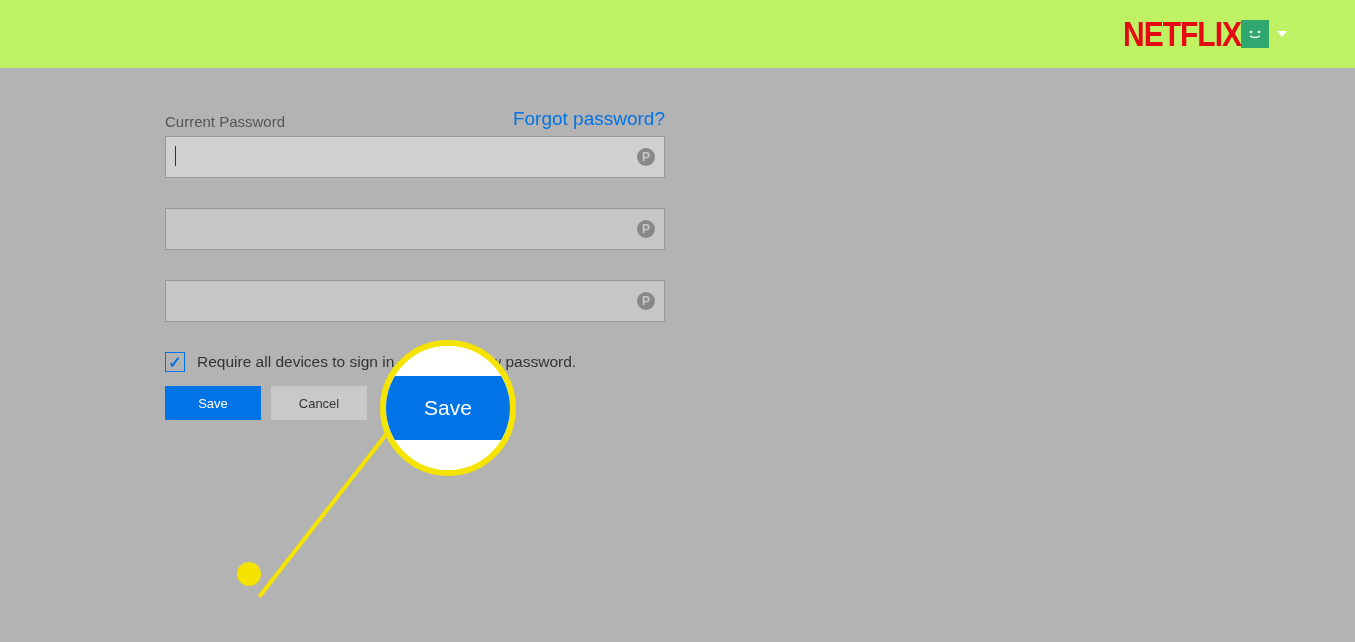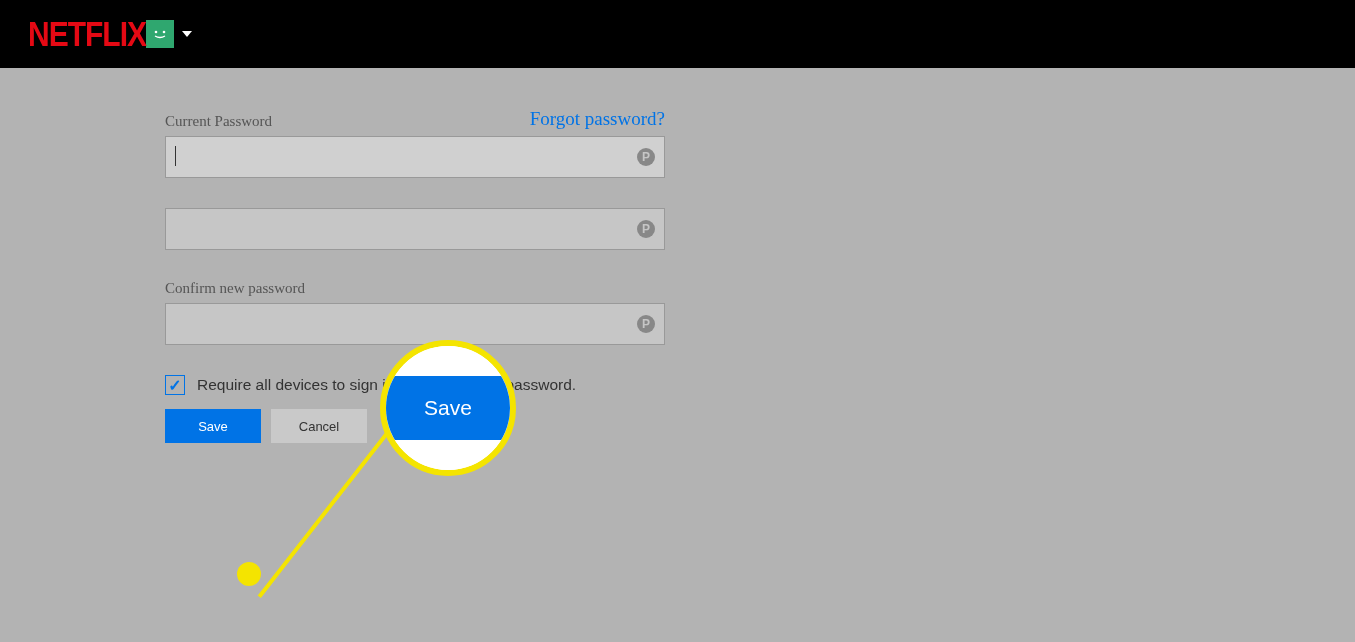--- a/index.html
+++ b/index.html
@@ -1,36 +1,36 @@
 <!DOCTYPE html>
 <html><head>
 <meta charset="utf-8">
 <style>
   * { box-sizing: border-box; margin: 0; padding: 0; }
   html, body { width: 1355px; height: 642px; font-family: Arial, Helvetica, sans-serif; }
   body { background: #b3b3b3; overflow: hidden; }
 
   .header {
-    background: #000000;
+    background: #bef264;
     height: 68px;
     display: flex;
     align-items: center;
-    justify-content: flex-start;
-    padding: 0 28px;
+    justify-content: flex-end;
+    padding: 0 68px;
   }
   .logo { color: #e50914; font-weight: 800; letter-spacing: -1px; font-size: 30px; transform: scaleY(1.15); }
   .profile-area { display: flex; align-items: center; gap: 8px; }
   .avatar { width: 28px; height: 28px; background: #2fa76f; display:flex; align-items:center; justify-content:center; }
   .caret { width:0; height:0; border-left:5px solid transparent; border-right:5px solid transparent; border-top:6px solid #fff; }
 
   .page { padding: 40px 0 0 165px; width: 760px; }
   .page-title { font-size: 34px; color: #333; font-weight: 400; margin-bottom: 35px; }
 
   .field-group { margin-bottom: 30px; position: relative; width: 500px; }
-  .field-row { display:flex; justify-content: space-between; align-items: flex-end; margin-bottom: 6px; font-family: Liberation Serif, serif; }
+  .field-row { display:flex; justify-content: space-between; align-items: flex-end; margin-bottom: 6px; }
   .field-label { font-size: 15px; color: #555; }
   .forgot-link { font-size: 19px; color: #0073e6; text-decoration: none; }
   .input-wrap { position: relative; }
   .text-input {
     width: 500px; height: 42px; border: 1px solid #999; background: #c6c6c6;
     padding: 0 40px 0 10px; font-size: 15px; color: #333;
   }
   .text-input.focused { background: #d0d0d0; }
   .cursor { position:absolute; left:10px; top:10px; width:1px; height:20px; background:#333; }
   .p-icon {
@@ -103,23 +103,20 @@
   </div>
 
   <div class="field-group">
     <div class="input-wrap">
       <input type="password" class="text-input" value="" style="">
       <div class="p-icon">P</div>
     </div>
   </div>
 
   <div class="field-group">
-    <div class="field-row">
-      <label class="field-label">Confirm new password</label>
-    </div>
     <div class="input-wrap">
       <input type="password" class="text-input" value="" style="">
       <div class="p-icon">P</div>
     </div>
   </div>
 
   <div class="checkbox-row">
     <div class="checkbox">
       <span class="check-mark">✓</span>
     </div>

